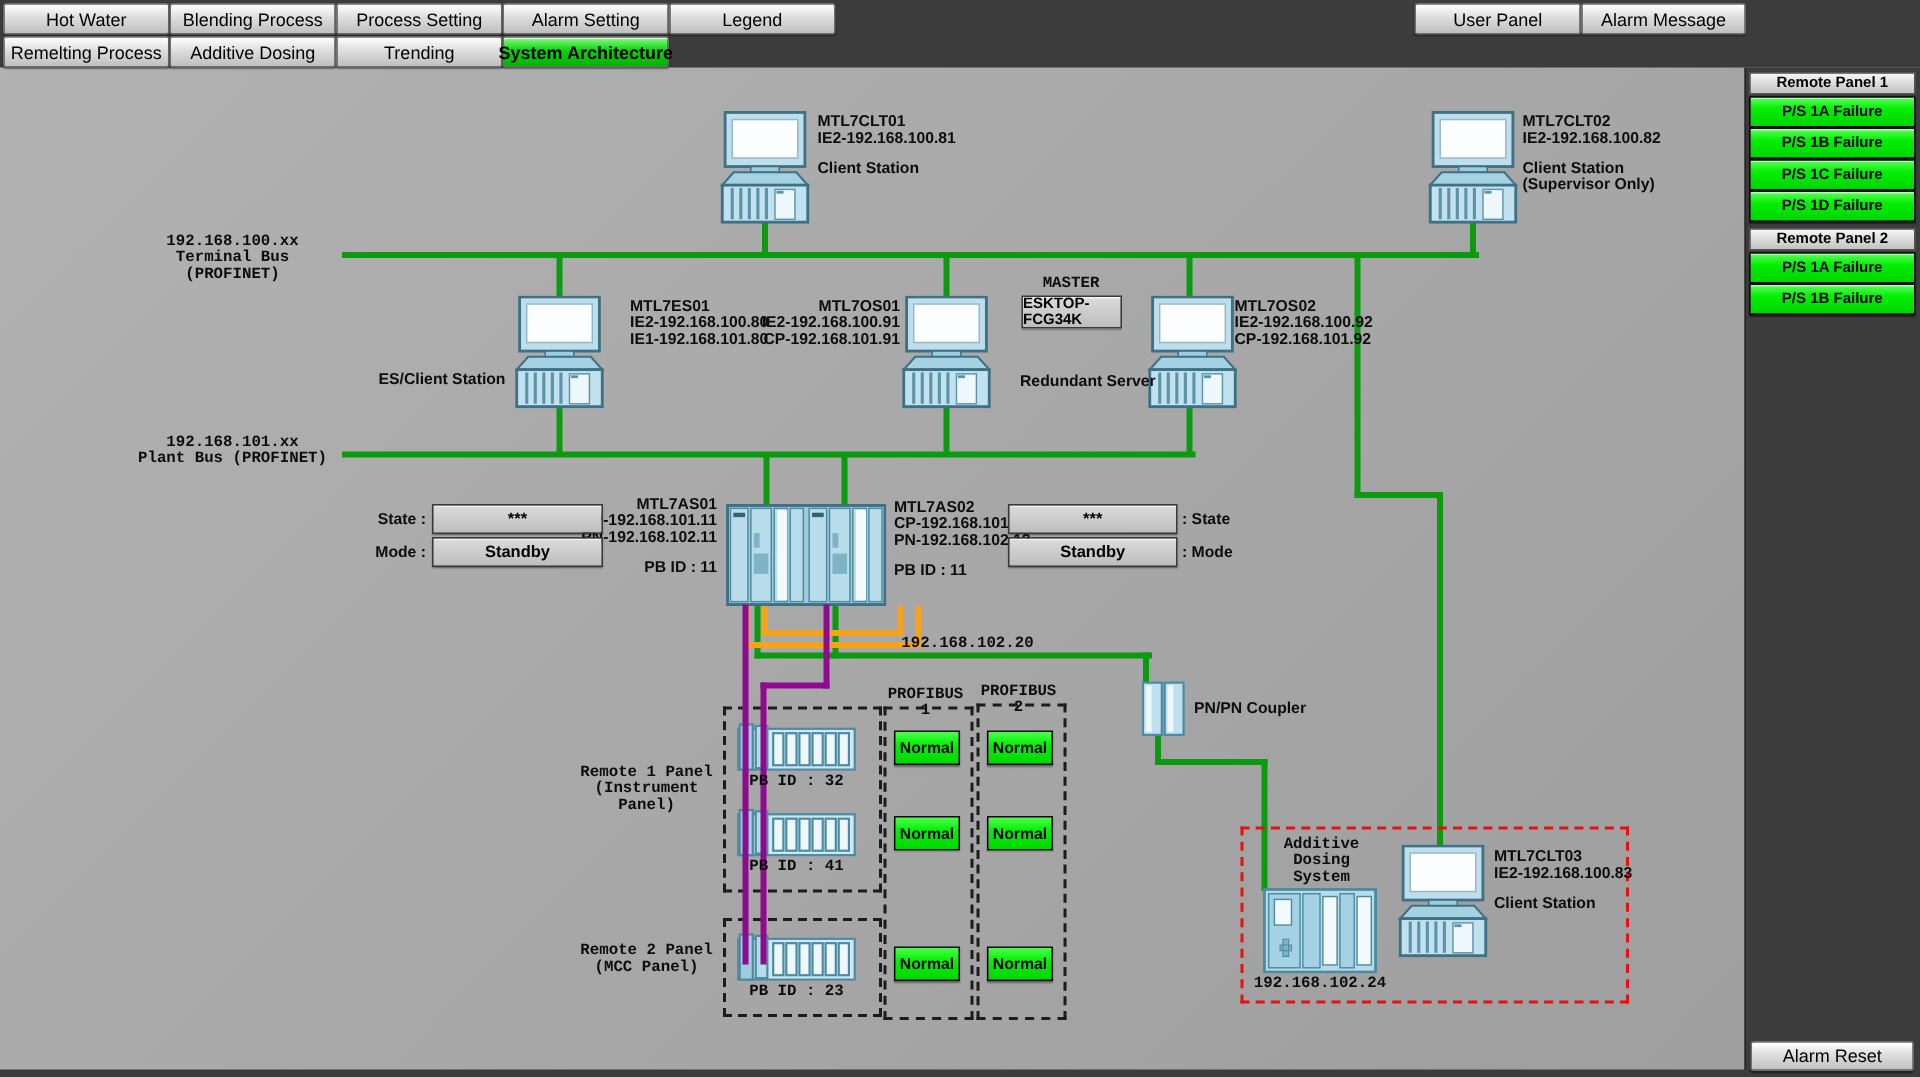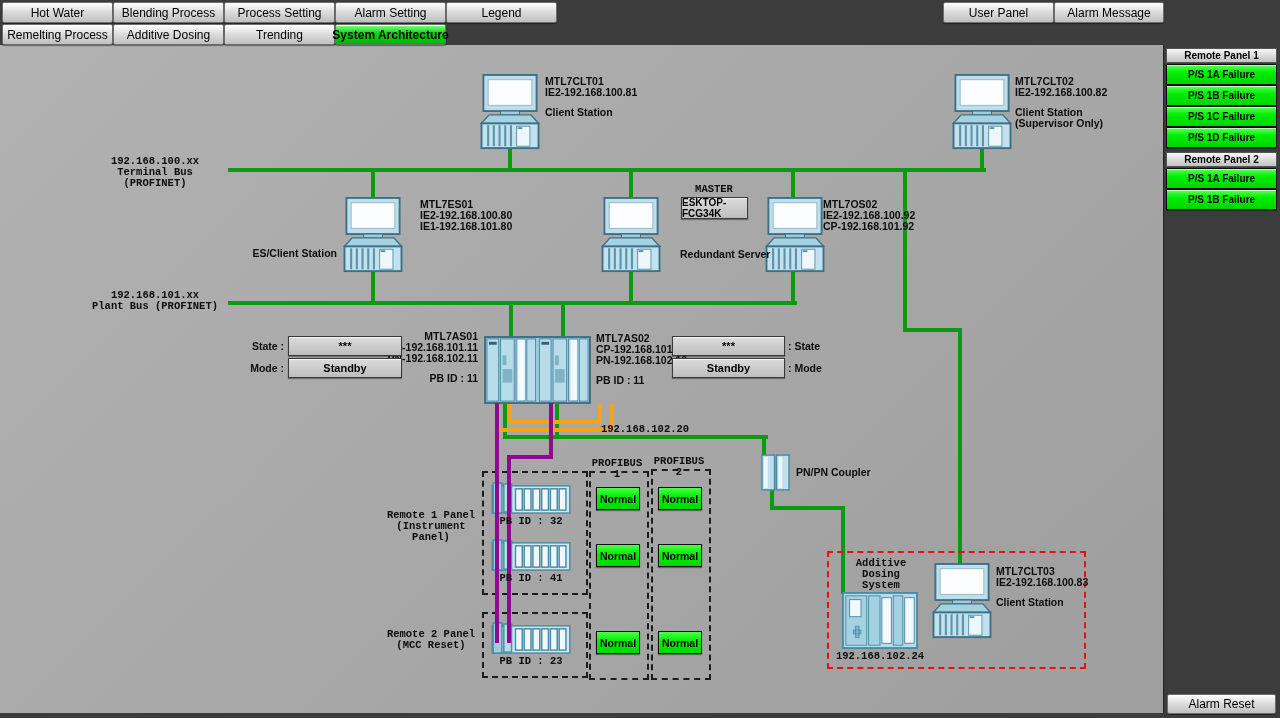--- a/index.html
+++ b/index.html
@@ -234,20 +234,25 @@
       <div>IE2-192.168.100.82</div>
     <div class="gap">Client Station</div>
       <div>(Supervisor Only)</div>
   </div>
   <div class="abs lbl" style="left:420px;top:199px">
     <div>MTL7ES01</div>
       <div>IE2-192.168.100.80</div>
       <div>IE1-192.168.101.80</div>
   </div>
   <div class="abs lbl rgt" style="left:237px;top:248px;width:100px">ES/Client Station</div>
+  <div class="abs lbl rgt" style="left:480px;top:199px;width:120px">
+    <div>MTL7OS01</div>
+      <div>IE2-192.168.100.91</div>
+      <div>CP-192.168.101.91</div>
+  </div>
   <div class="abs lbl" style="left:823px;top:199px">
     <div>MTL7OS02</div>
       <div>IE2-192.168.100.92</div>
       <div>CP-192.168.101.92</div>
   </div>
   <div class="abs lbl ctr" style="left:682px;top:184px;width:64px">MASTER</div>
   <div class="abs val-box" style="left:681px;top:197px;width:65px;height:20px;font-size:10px">ESKTOP-FCG34K</div>
   <div class="abs lbl" style="left:680px;top:249px">Redundant Server</div>
 
   <div class="abs lbl rgt" style="left:358px;top:331px;width:120px">
@@ -283,21 +288,21 @@
       <div>System</div>
   </div>
   <div class="abs lbl ctr" style="left:820px;top:651px;width:120px">192.168.102.24</div>
 
   <div class="abs lbl ctr" style="left:375px;top:510px;width:112px">
     <div>Remote 1 Panel</div>
       <div>(Instrument Panel)</div>
   </div>
   <div class="abs lbl ctr" style="left:375px;top:629px;width:112px">
     <div>Remote 2 Panel</div>
-      <div>(MCC Reset)</div>
+      <div>(MCC Panel)</div>
   </div>
   <div class="abs lbl ctr" style="left:490px;top:516px;width:82px">PB ID : 32</div>
   <div class="abs lbl ctr" style="left:490px;top:573px;width:82px">PB ID : 41</div>
   <div class="abs lbl ctr" style="left:490px;top:656px;width:82px">PB ID : 23</div>
 
   <div class="abs lbl ctr" style="left:589px;top:458px;width:56px">PROFIBUS 1</div>
   <div class="abs lbl ctr" style="left:651px;top:456px;width:56px">PROFIBUS 2</div>
   <div class="abs normal" style="left:596px;top:487px;width:42px;height:21px">Normal</div>
   <div class="abs normal" style="left:596px;top:544px;width:42px;height:21px">Normal</div>
   <div class="abs normal" style="left:596px;top:631px;width:42px;height:21px">Normal</div>

